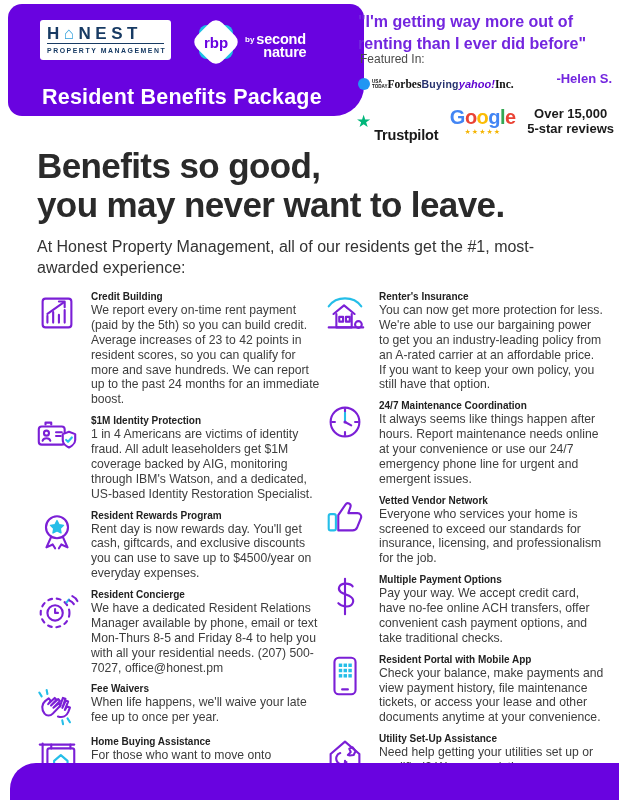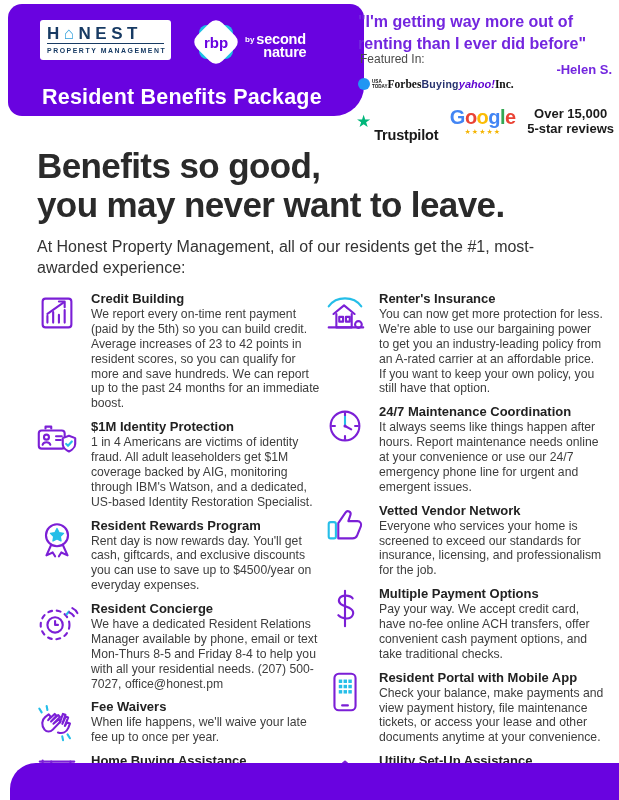--- a/index.html
+++ b/index.html
@@ -28,21 +28,21 @@
   .by-sn .by { font-size:8px; font-weight:600; margin-top:2px; margin-right:2px; }
   .by-sn .sn { font-size:14.5px; font-weight:800; line-height:0.88; letter-spacing:-0.2px; }
   .by-sn .sn .l2 { margin-left:7px; }
 
   .rbp-title { position:absolute; left:34px; top:81px; width:270px; font-size:21.5px;
     font-weight:800; color:#fff; letter-spacing:0.2px; white-space:nowrap; }
 
   
   .quote { position:absolute; left:358px; top:11px; width:254px; color:#7326DF;
     font-size:16px; font-weight:700; line-height:1.4; }
-  .quote-attr { text-align:right; font-size:13px; font-weight:700; margin-top:5px; }
+  .quote-attr { text-align:right; font-size:13px; font-weight:700; margin-top:14px; }
 
   .featured-label { position:absolute; left:360px; top:52px; font-size:12px; color:#4a4a4a; }
   .logos-row { position:absolute; left:358px; top:78px; width:254px; display:flex;
     align-items:center; }
   .usatoday { display:flex; align-items:center; gap:2px; }
   .usatoday .dot { width:12px; height:12px; border-radius:50%; background:#2196F3; }
   .usatoday .ut-txt { font-size:4.6px; font-weight:800; color:#111; line-height:1.1; }
   .lg-forbes { font-family:"Liberation Serif", serif; font-weight:700; font-size:11.5px; color:#111; }
   .lg-house { font-weight:800; font-size:10.5px; color:#26316E; letter-spacing:0.3px; }
   .lg-yahoo { font-weight:800; font-style:italic; font-size:11px; color:#5F01D1; }
@@ -64,21 +64,21 @@
   .intro { position:absolute; left:37px; top:236px; width:520px; font-size:16px;
     color:#333; line-height:1.32; }
 
   
   .benefits { position:absolute; left:34px; top:290px; width:570px; display:grid;
     grid-template-columns:288px 282px; }
   .benefit-item { display:flex; margin-bottom:7px; }
   .item-icon { width:46px; min-width:46px; height:46px; margin-right:11px; }
   .item-icon svg { width:46px; height:46px; }
   .item-body { padding-top:1px; }
-  .item-title { font-size:13px; font-weight:800; color:#222; margin-bottom:1px; }
+  .item-title { font-size:10px; font-weight:800; color:#222; margin-bottom:1px; }
   .item-desc { font-size:12.2px; color:#3d3d3d; line-height:1.22; }
 
   
   .bottom-bar { position:absolute; left:10px; right:0; bottom:0; height:37px;
     background:#6903E0; border-top-left-radius:26px; }
 </style>
 </head>
 <body>
 
 <div class="page">

